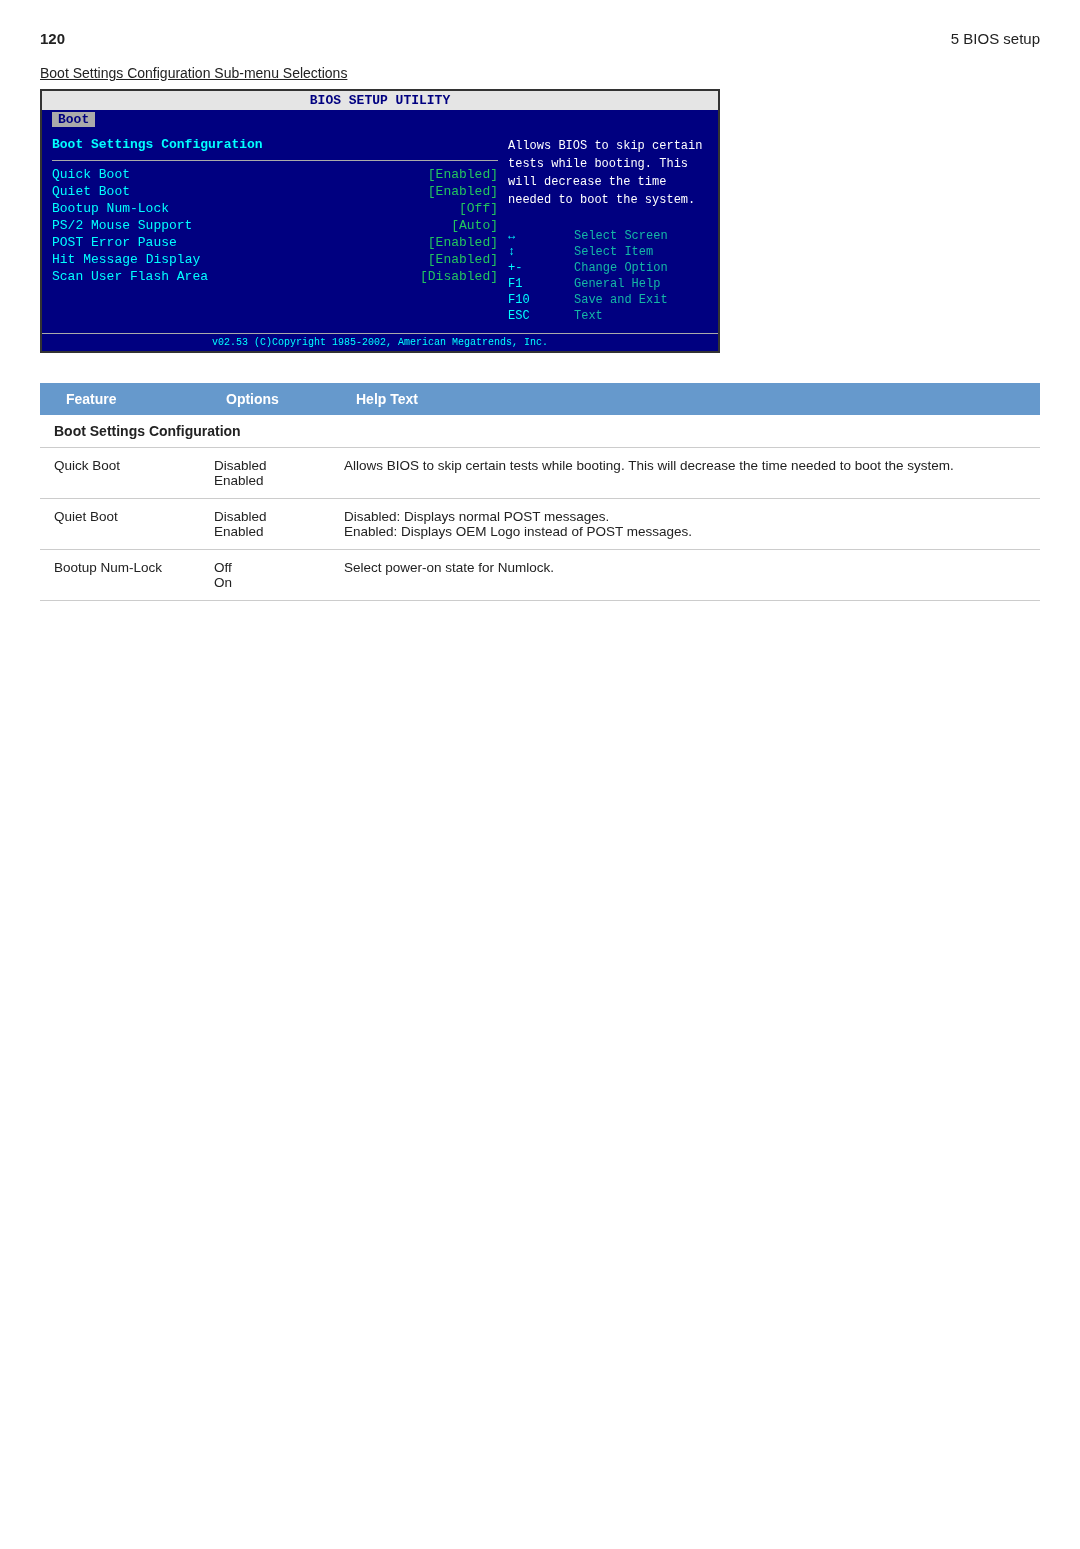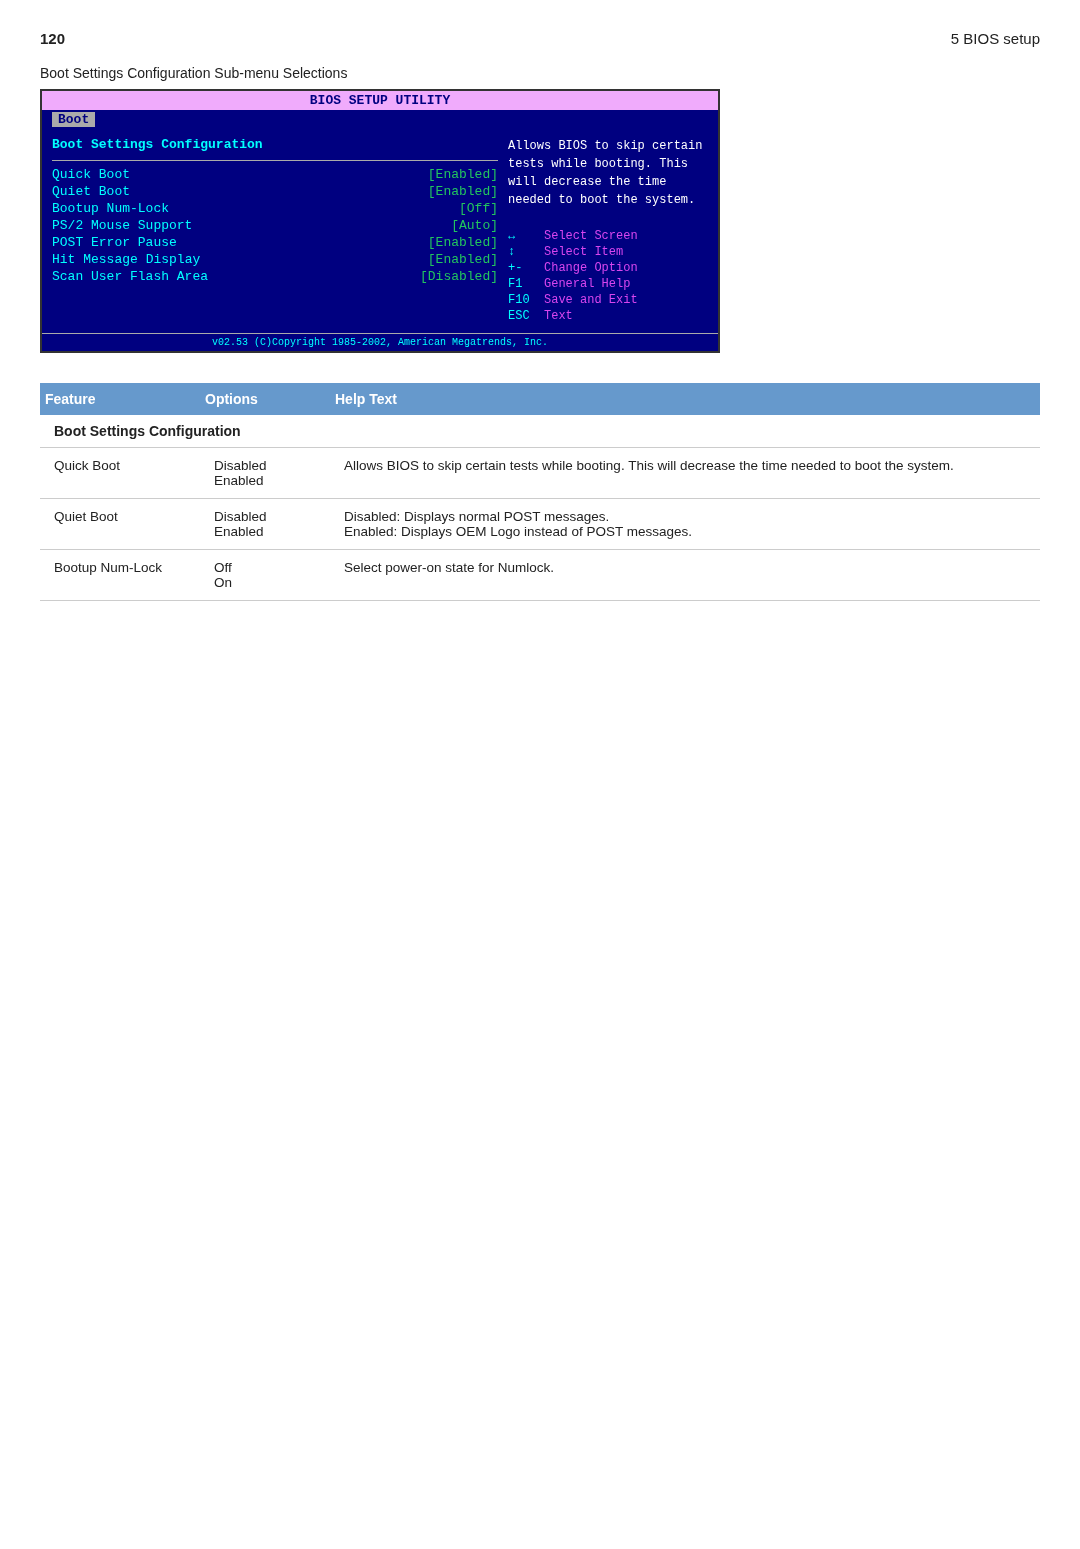--- a/index.html
+++ b/index.html
@@ -19,35 +19,36 @@
       justify-content: space-between;
       margin-bottom: 18px;
     }
     .page-number { font-size: 15px; font-weight: bold; }
     .chapter-title { font-size: 15px; text-align: right; }
 
     
     .section-title {
       font-size: 14px;
       margin-bottom: 8px;
+      text-decoration: underline;
     }
 
     
     .bios-box {
       border: 2px solid #333;
       width: 100%;
       max-width: 680px;
       background: #000080;
       color: #fff;
       font-family: 'Courier New', monospace;
       font-size: 13px;
       margin-bottom: 30px;
     }
     .bios-title-bar {
-      background: #f0abfc;
+      background: #e5e5e5;
       color: #000080;
       text-align: center;
       font-weight: bold;
       font-size: 13px;
       padding: 2px 14px;
     }
     .bios-menu-bar {
       background: #000080;
       color: #fff;
       padding: 2px 10px;
@@ -98,21 +99,22 @@
       gap: 8px;
       margin-bottom: 2px;
       color: #0ff;
       font-size: 12px;
     }
     .bios-hotkey-key {
       color: #0ff;
       min-width: 28px;
     }
     .bios-hotkey-desc {
-      color: #d946ef;
+      color: #14b8a6;
+      margin-left: 30px;
     }
     .bios-footer {
       background: #000080;
       border-top: 1px solid #aaa;
       text-align: center;
       color: #0ff;
       font-size: 10px;
       padding: 3px 0;
     }
     .divider-line {
@@ -125,21 +127,21 @@
     .info-table {
       width: 100%;
       border-collapse: collapse;
       margin-top: 10px;
     }
     .info-table thead tr {
       background: #6699cc;
       color: #fff;
     }
     .info-table thead th {
-      padding: 8px 5px;
+      padding: 8px 26px;
       text-align: left;
       font-size: 14px;
       font-weight: bold;
     }
     .info-table tbody tr {
       border-bottom: 1px solid #ccc;
     }
     .info-table tbody td {
       padding: 10px 14px;
       vertical-align: top;

